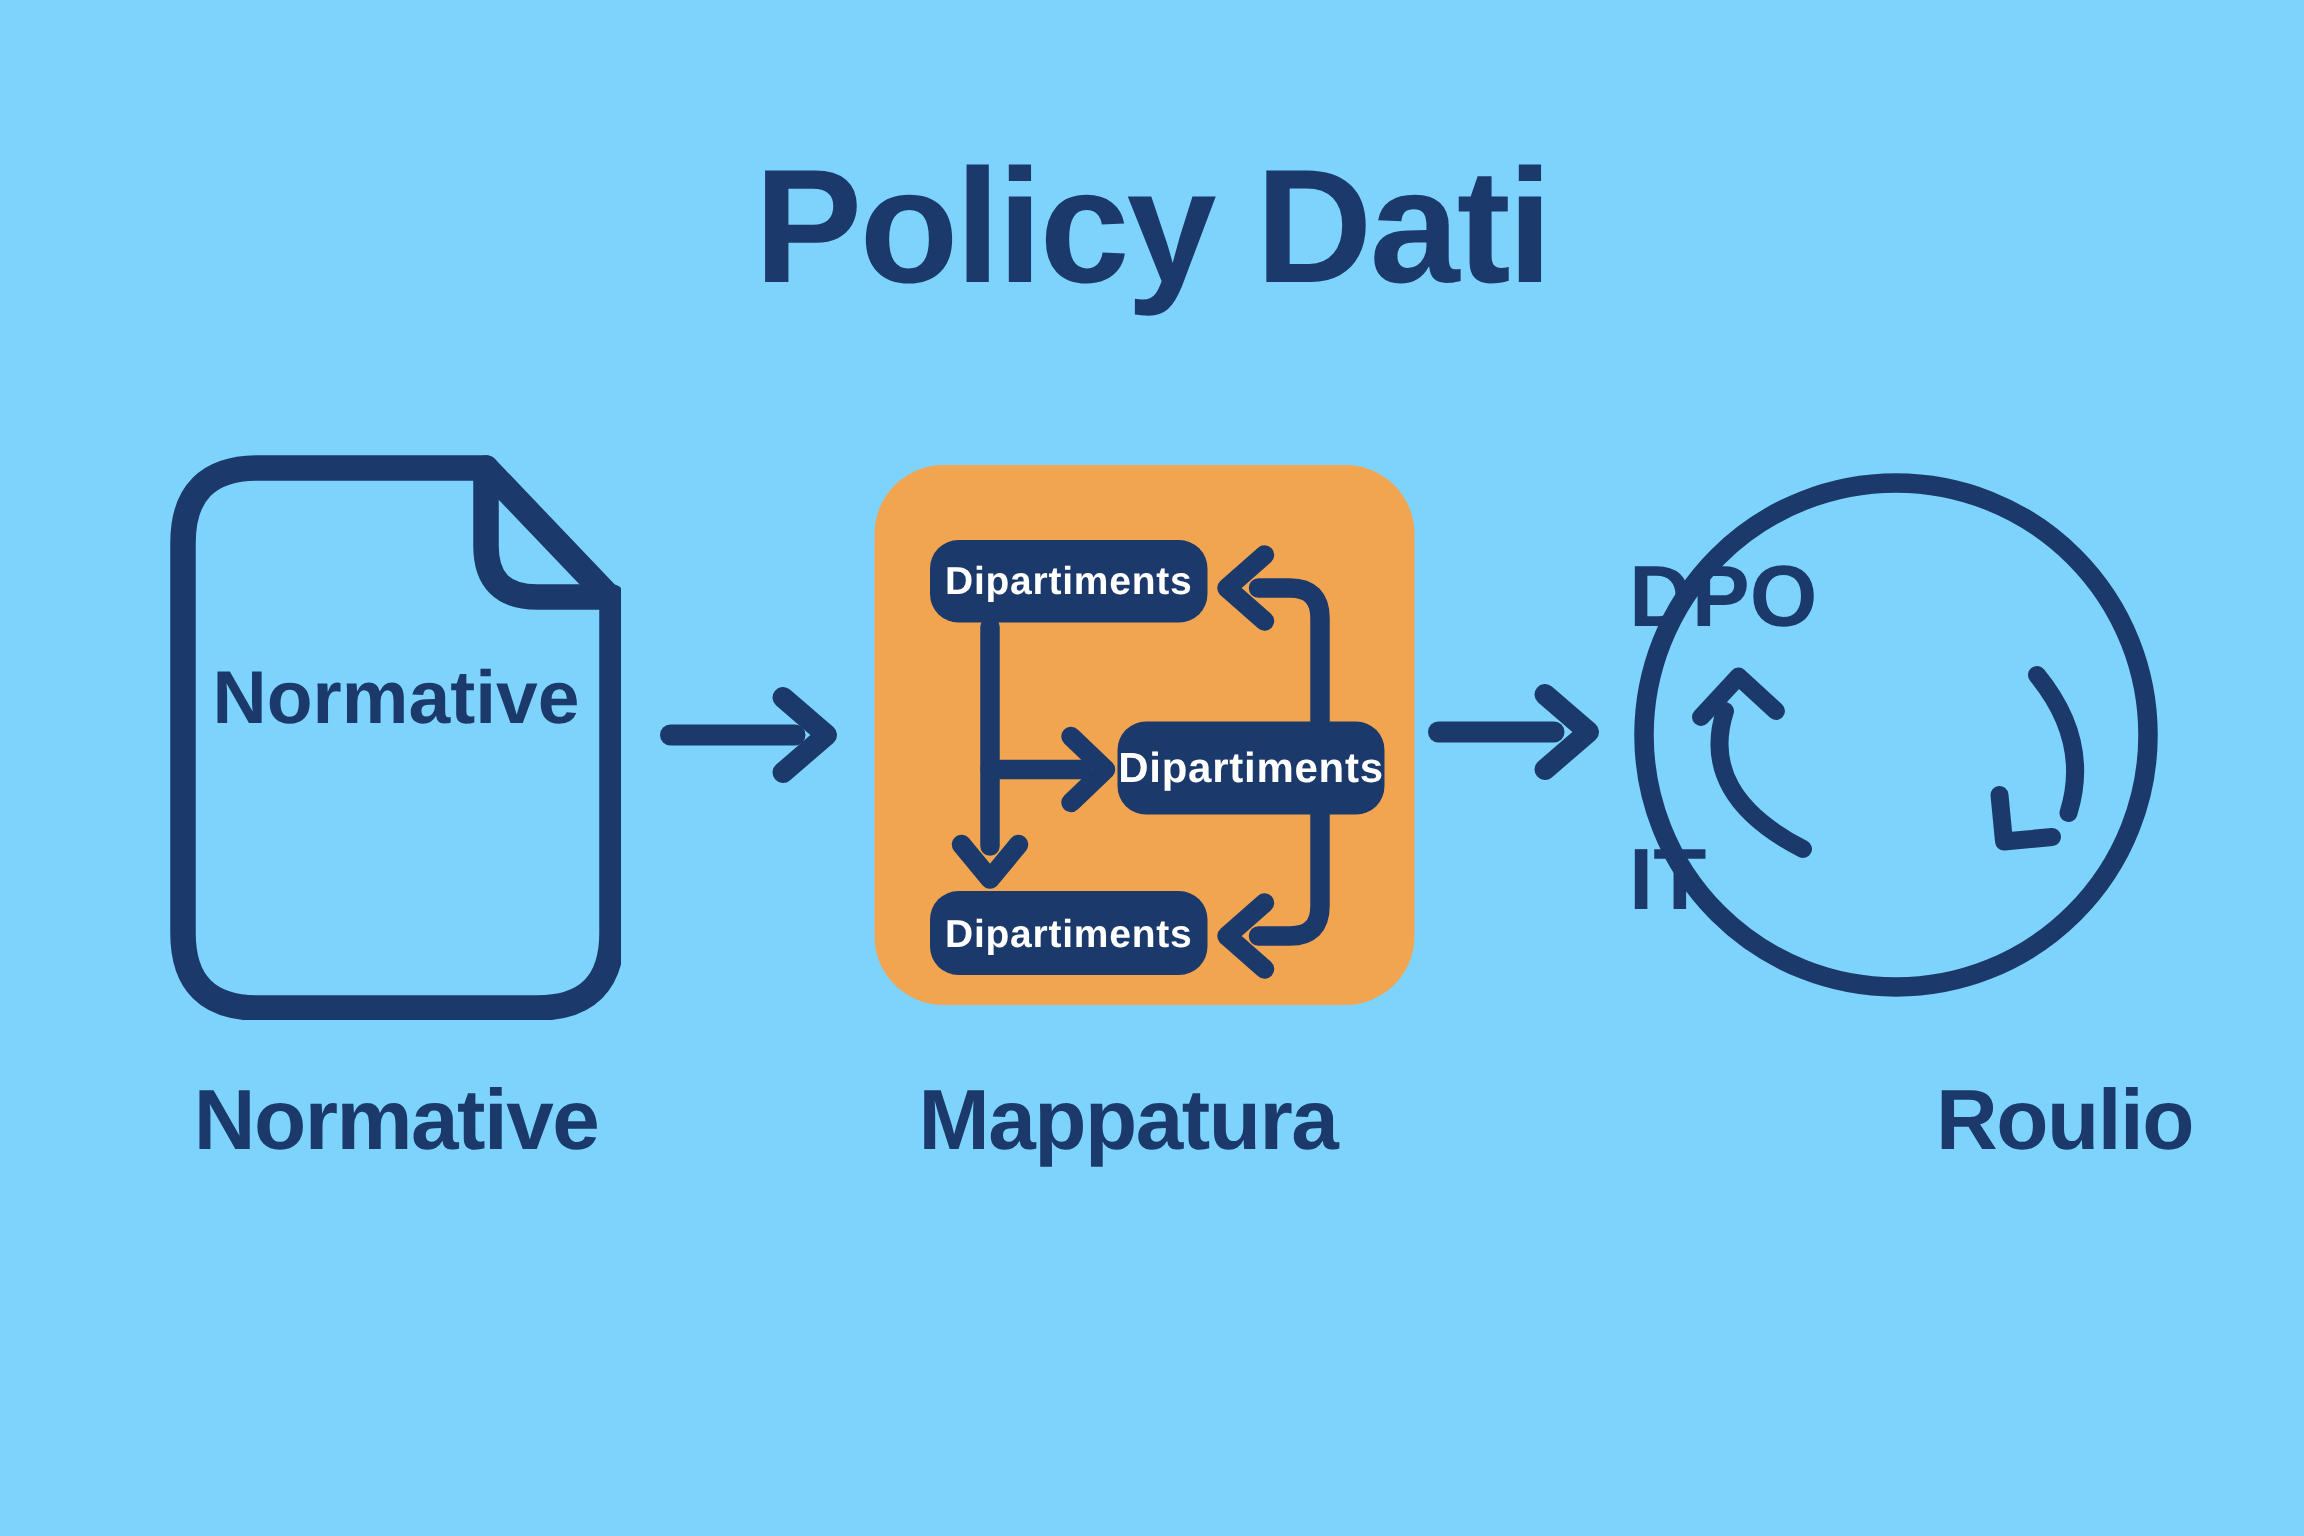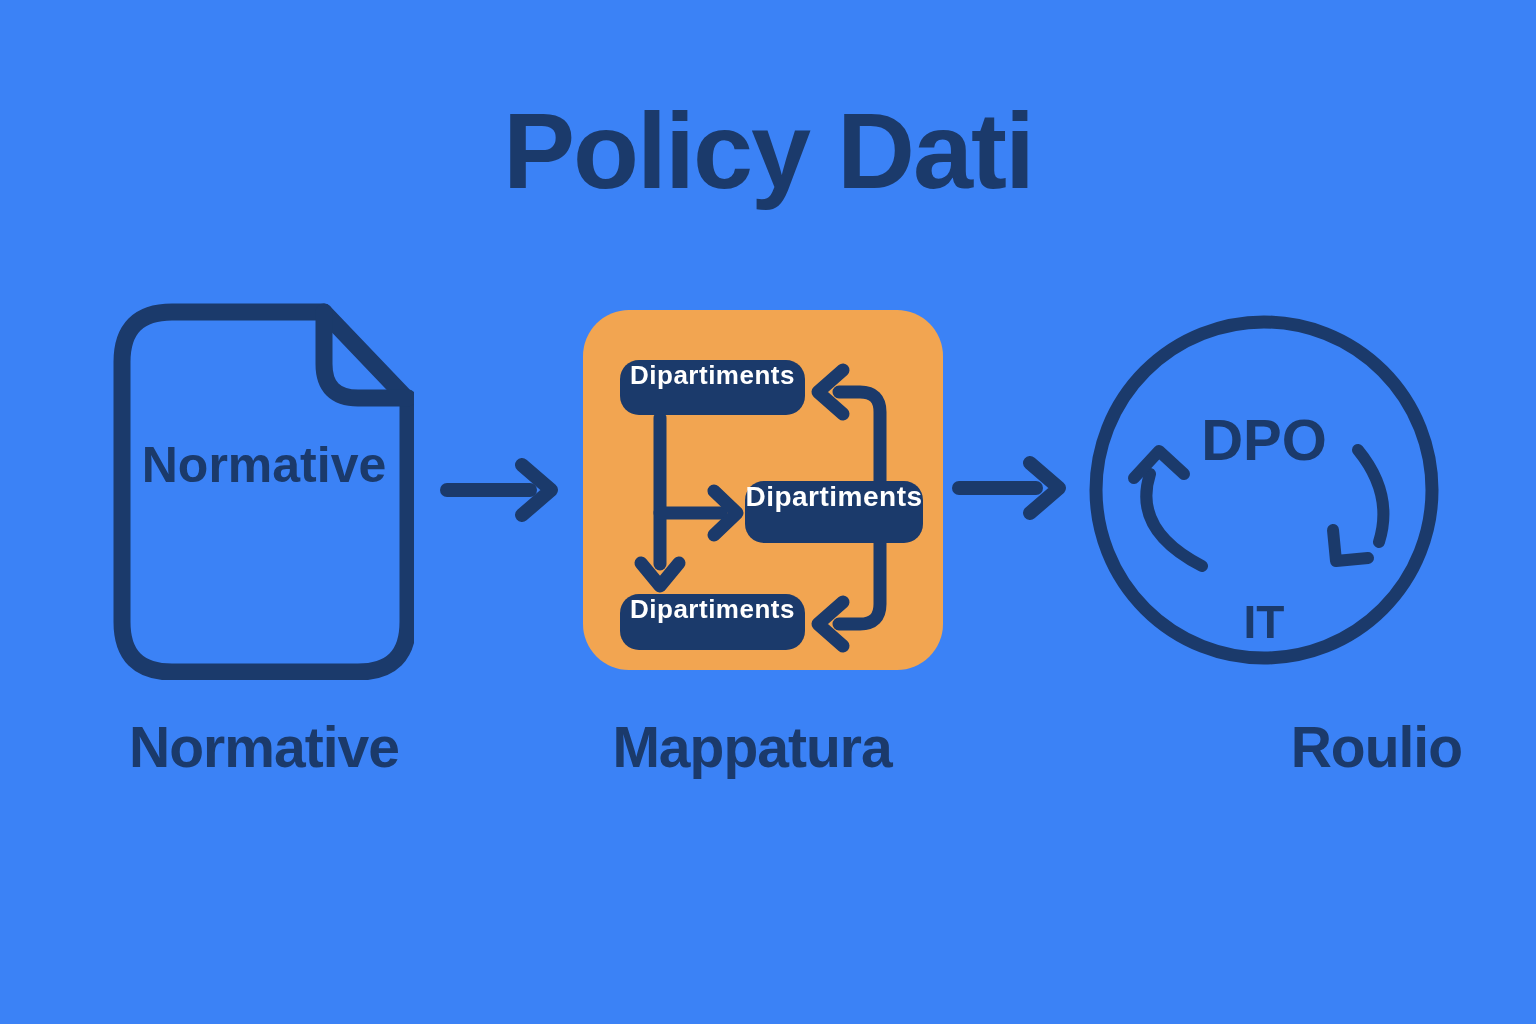--- a/index.html
+++ b/index.html
@@ -1,19 +1,19 @@
 <!DOCTYPE html>
 <html><head>
 <meta charset="utf-8">
 <style>
   html,body{margin:0;padding:0;}
   .canvas{
     position:relative;
     width:1536px;height:1024px;
-    background:#3b82f6;
+    background:#7dd3fc;
     overflow:hidden;
     font-family:"Liberation Sans", sans-serif;
     color:#1b3a6b;
   }
   .title{
     position:absolute;top:88px;left:0;width:1536px;
     text-align:center;
     font-size:108px;font-weight:bold;letter-spacing:-2px;
     color:#1b3a6b;
   }
@@ -25,36 +25,36 @@
   }
   .flow-box{
     position:absolute;left:583px;top:310px;width:360px;height:360px;
     background:#f2a551;border-radius:46px;
   }
   .flow-arrows{position:absolute;left:583px;top:310px;}
   .pill{
     position:absolute;
     background:#1b3a6b;color:#ffffff;
     border-radius:19px;
-    display:flex;justify-content:center;
+    display:flex;align-items:center;justify-content:center;
     font-size:26px;font-weight:bold;letter-spacing:0.5px;
   }
   .pill-top{left:620px;top:360px;width:185px;height:55px;}
   .pill-mid{left:745px;top:481px;width:178px;height:62px;font-size:28px;}
   .pill-bottom{left:620px;top:594px;width:185px;height:56px;}
   .conn{position:absolute;}
   .conn-1{left:438px;top:455px;}
   .conn-2{left:950px;top:453px;}
   .cycle-icon{position:absolute;left:1086px;top:308px;}
   .cycle-text{
     position:absolute;left:1086px;width:356px;
-    text-align:center;font-weight:bold;color:#1b3a6b;margin-top:42px;
+    font-weight:bold;color:#1b3a6b;
   }
   .cycle-top{top:364px;font-size:58px;}
-  .cycle-bottom{top:553px;font-size:46px;}
+  .cycle-bottom{top:553px;font-size:58px;}
   .step-label{
     position:absolute;top:714px;width:400px;
     text-align:center;font-size:57px;font-weight:bold;
     color:#1b3a6b;letter-spacing:-1px;
   }
   .label-1{left:64px;}
   .label-2{left:552px;}
   .label-3{left:1062px;text-align:right;}
   svg{display:block;}
 </style>

